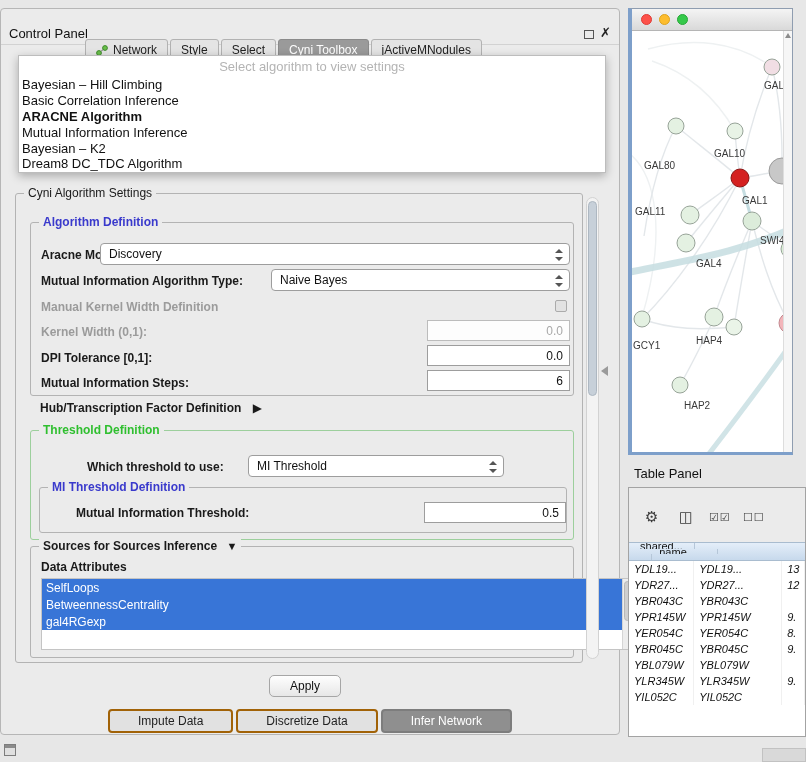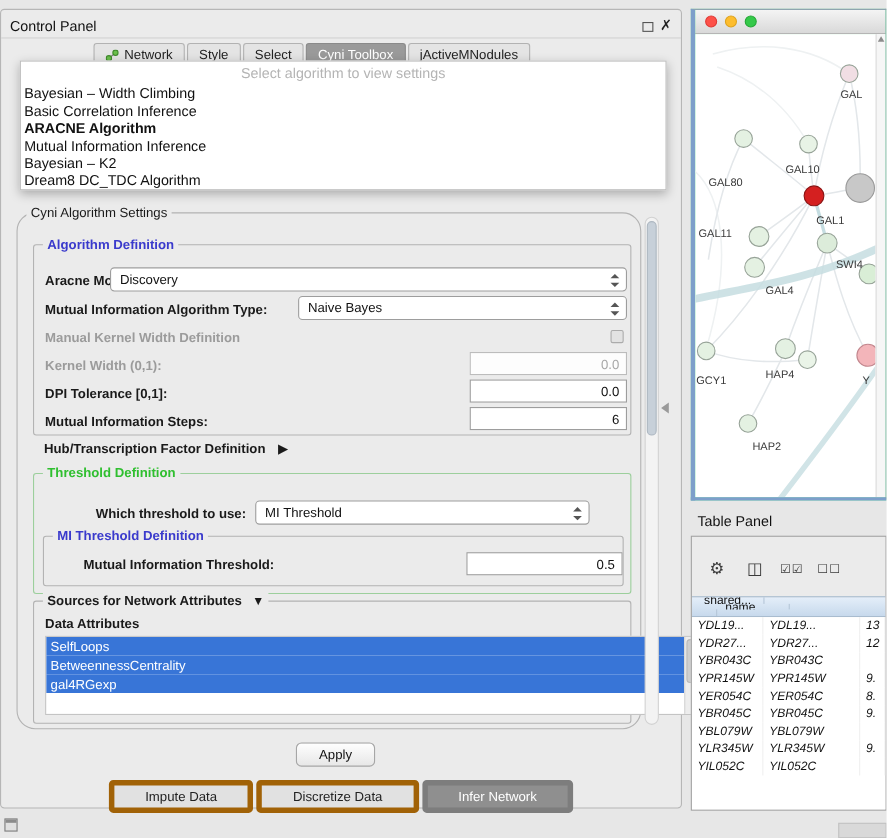--- a/index.html
+++ b/index.html
@@ -3,21 +3,21 @@
 <meta charset="utf-8">
 <style>
   * { box-sizing: border-box; margin: 0; padding: 0; }
   html,body { width:806px; height:762px; }
   #root{position:relative;width:806px;height:762px;background:#e7e7e7;overflow:hidden;
         font-family:"Liberation Sans","DejaVu Sans",sans-serif;color:#111;}
 
   
   .cp{position:absolute;left:0;top:8px;width:620px;height:727px;background:#ebebeb;
       border:1px solid #b6b6b6;border-radius:4px;}
-  .cp-titlebar{position:absolute;left:0;top:2px;right:0;height:24px;border-bottom:1px solid #d2d2d2;}
+  .cp-titlebar{position:absolute;left:0;top:12px;right:0;height:24px;border-bottom:1px solid #d2d2d2;}
   .cp-title{position:absolute;left:8px;top:5px;font-size:13px;}
   .float-icon{position:absolute;right:25px;top:9px;width:10px;height:9px;border:1px solid #555;}
   .close-icon{position:absolute;right:8px;top:4px;font-size:13px;font-weight:bold;color:#222;cursor:default;}
 
   .tabbar{position:absolute;left:84px;top:30px;height:22px;display:flex;gap:2px;}
   .tab{display:flex;align-items:center;gap:5px;padding:0 10px;font-size:12px;background:#e4e4e4;
        border:1px solid #b2b2b2;border-radius:3px;color:#222;white-space:nowrap;}
   .tab.selected{background:#9a9a9a;color:#fff;border-color:#8a8a8a;}
 
   
@@ -49,34 +49,34 @@
   .listbox{position:absolute;background:#fff;border:1px solid #c4c4c4;overflow:hidden;}
   .listrow{height:17px;background:#3875d7;color:#fff;font-size:12px;display:flex;align-items:center;
            padding-left:4px;width:calc(100% - 10px);white-space:nowrap;}
   .list-scroll{position:absolute;right:0;top:0;bottom:0;width:10px;background:#ededed;border-left:1px solid #d5d5d5;}
   .list-scroll .scroll-thumb{top:2px;height:40px;background:#cfcfcf;border-color:#b8b8b8;}
 
   .btn{position:absolute;display:flex;align-items:center;justify-content:center;font-size:12px;
        background:linear-gradient(#fefefe,#e7e7e7);border:1px solid #a6a6a6;border-radius:5px;}
 
   .btab-bar{position:absolute;left:0;right:0;top:700px;display:flex;justify-content:center;gap:3px;}
-  .btab{padding:3px 28px;font-size:12px;background:#e1e1e1;border:5px solid #a16207;border-radius:4px;color:#222;}
+  .btab{padding:3px 28px;font-size:12px;background:#e1e1e1;border:2px solid #a16207;border-radius:4px;color:#222;}
   .btab.selected{background:#8f8f8f;color:#fff;border-color:#7d7d7d;}
 
   
   .focus-ring{position:absolute;left:470px;top:92px;width:130px;height:34px;background:#fff;
               border:2px solid #8db2e3;border-radius:6px;box-shadow:0 0 4px #9dbcе8;z-index:20;}
   .popup{position:absolute;left:18px;top:55px;width:588px;height:118px;background:#fff;
          border:1px solid #bdbdbd;box-shadow:0 3px 9px rgba(0,0,0,.28);z-index:30;}
   .popup-ph{height:21px;display:flex;align-items:center;justify-content:center;color:#b4b4b4;font-size:13px;}
   .popup-item{height:15.8px;display:flex;align-items:center;padding-left:3px;font-size:13px;color:#111;}
   .popup-item.bold{font-weight:bold;}
 
   
-  .netwin{position:absolute;left:628px;top:8px;width:178px;height:447px;background:#86efac;
+  .netwin{position:absolute;left:628px;top:8px;width:165px;height:447px;background:#b91c1c;
           border:1px solid #8f9db0;border-left:4px solid #7d9fca;border-bottom:3px solid #7d9fca;overflow:hidden;}
   .net-titlebar{height:22px;background:linear-gradient(#f4f4f4,#d9d9d9);border-bottom:1px solid #b5b5b5;
                 display:flex;align-items:center;padding-left:9px;gap:7px;}
   .tl{width:11px;height:11px;border-radius:50%;}
   .tl.red{background:#fd5149;border:1px solid #df3b36;}
   .tl.yellow{background:#fdbd2e;border:1px solid #dea31e;}
   .tl.green{background:#35c94a;border:1px solid #27a838;}
   .net-canvas{position:relative;height:421px;background:#fff;overflow:hidden;}
   .net-scroll{position:absolute;right:0;top:0;bottom:0;width:9px;background:#f6f6f6;border-left:1px solid #ddd;}
   .net-scroll .arr{position:absolute;top:2px;left:1px;width:0;height:0;
@@ -132,21 +132,21 @@
           <span>Select</span>
         </span>
       <span class="tab selected">
           <span>Cyni Toolbox</span>
         </span>
       <span class="tab">
           <span>jActiveMNodules</span>
         </span>
     </div>
 
-    <div class="groupbox" style="left:14px;top:184px;width:568px;height:470px;border-radius:17px;">
+    <div class="groupbox" style="left:14px;top:184px;width:568px;height:470px;">
       <span class="gtitle plain">Cyni Algorithm Settings</span>
 
       <div class="groupbox" style="left:14px;top:28px;width:544px;height:174px;">
         <span class="gtitle blue">Algorithm Definition</span>
 
         <span class="lbl" style="left:10px;top:25px;">Aracne Mode:</span>
         <div class="combo" style="left:69px;top:20px;width:470px;height:22px;">
           <span>Discovery</span>
           <span class="arrows">
               <i class="up"></i>
@@ -178,38 +178,38 @@
 
       <span class="lbl" style="left:24px;top:207px;">
         <span>Hub/Transcription Factor Definition</span>
         <span style="margin-left:8px;font-size:12px;">▶</span>
       </span>
 
       <div class="groupbox" style="left:14px;top:236px;width:544px;height:110px;border-color:#9ccf9c;">
         <span class="gtitle green">Threshold Definition</span>
 
         <span class="lbl" style="left:56px;top:29px;">Which threshold to use:</span>
-        <div class="combo" style="left:201px;top:24px;width:304px;height:22px;text-align:center;">
+        <div class="combo" style="left:217px;top:24px;width:256px;height:22px;text-align:center;">
           <span>MI Threshold</span>
           <span class="arrows">
               <i class="up"></i>
               <i class="dn"></i>
             </span>
         </div>
 
         <div class="groupbox" style="left:8px;top:56px;width:528px;height:46px;">
           <span class="gtitle blue">MI Threshold Definition</span>
           <span class="lbl" style="left:10px;top:18px;padding-left:26px;">Mutual Information Threshold:</span>
           <div class="field" style="left:384px;top:14px;width:142px;height:21px;">0.5</div>
         </div>
       </div>
 
       <div class="groupbox" style="left:14px;top:352px;width:544px;height:112px;">
         <span class="gtitle plain" style="font-weight:bold;">
-          <span>Sources for Network Attributes</span>
+          <span>Sources for Sources Inference</span>
           <span style="margin-left:6px;font-size:11px;">▼</span>
         </span>
 
         <span class="lbl" style="left:10px;top:13px;">Data Attributes</span>
 
         <div class="listbox" style="left:10px;top:31px;width:592px;height:72px;">
           <div class="listrow">SelfLoops</div>
           <div class="listrow">BetweennessCentrality</div>
           <div class="listrow">gal4RGexp</div>
           <div class="list-scroll">
@@ -229,21 +229,21 @@
       <span class="btab">Impute Data</span>
       <span class="btab">Discretize Data</span>
       <span class="btab selected">Infer Network</span>
     </div>
   </div>
 
   <div class="focus-ring"></div>
 
   <div class="popup">
     <div class="popup-ph">Select algorithm to view settings</div>
-    <div class="popup-item">Bayesian – Width Climbing</div>
+    <div class="popup-item">Bayesian – Hill Climbing</div>
     <div class="popup-item">Basic Correlation Inference</div>
     <div class="popup-item bold">ARACNE Algorithm</div>
     <div class="popup-item">Mutual Information Inference</div>
     <div class="popup-item">Bayesian – K2</div>
     <div class="popup-item">Dream8 DC_TDC Algorithm</div>
   </div>
 
   <div class="splitter-arrow"></div>
 
   <div class="netwin">

